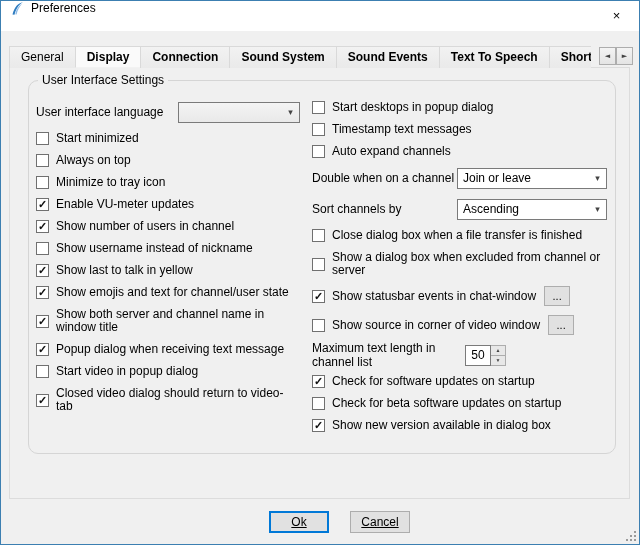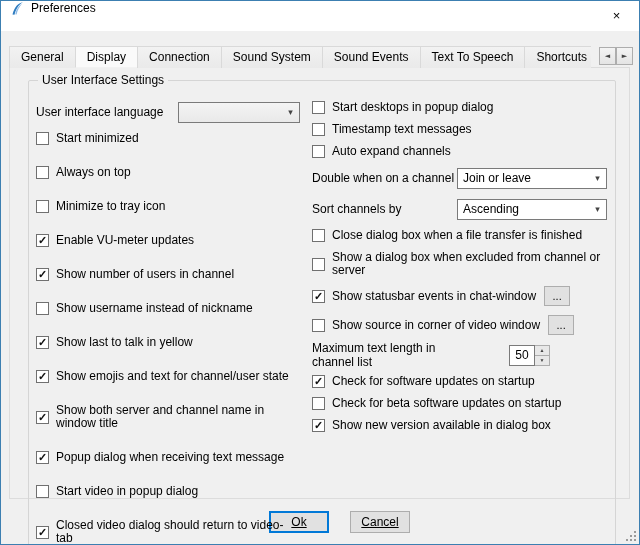--- a/index.html
+++ b/index.html
@@ -30,40 +30,40 @@
   }
   
   .tabzone { position: absolute; left: 8px; top: 45px; right: 48px; height: 22px;
     display: flex; overflow: hidden; white-space: nowrap; z-index: 3; }
   .tab {
     border: 1px solid #d9d9d9;
     background: linear-gradient(#f2f2f2, #e8e8e8);
     padding: 0 11px; height: 27px; line-height: 20px;
     flex: 0 0 auto; cursor: default;
   }
-  .tab + .tab { margin-left: -1px; }
+  .tab + .tab { margin-left: -1px; font-weight: bold; }
   .tab.active {
     background: #fafafa;
     border-bottom: 1px solid #f2f2f2;
     height: 22px;
   }
   .tabscroll { position: absolute; right: 6px; top: 46px; display: flex; z-index: 4; }
   .tabscroll button {
     width: 17px; height: 18px; font-size: 7px; color: #444;
     border: 1px solid #adadad; background: linear-gradient(#f4f4f4,#e4e4e4);
     padding: 0; font-family: "DejaVu Sans", sans-serif;
   }
   
   .pane {
     position: absolute; left: 8px; right: 9px; top: 66px; bottom: 45px;
     border: 1px solid #dcdcdc; background: #f0f0f0; z-index: 1;
   }
   .groupbox {
-    position: absolute; left: 18px; top: 12px; width: 588px; height: 466px;
-    border: 1px solid #d5d5d5; border-radius: 2px;
+    position: absolute; left: 18px; top: 12px; width: 588px; height: 374px;
+    border: 1px solid #d5d5d5; border-radius: 10px;
   }
   .groupbox > legend {
     position: absolute; top: -8px; left: 9px;
     background: #f0f0f0; padding: 0 4px; font-size: 12px;
   }
   .cols { display: flex; padding: 20px 8px 0 8px; justify-content: flex-end; }
   .col-left { width: 264px; display: flex; flex-direction: column; row-gap: 9px; }
   .col-right { flex: 1 1 auto; margin-left: 12px; display: flex; flex-direction: column; row-gap: 9px; }
   
   .lrow, .crow { display: flex; align-items: center; height: 22px; flex: 0 0 auto; }
@@ -93,21 +93,21 @@
   .crow .combo { width: 150px; }
   .dots {
     margin-left: 8px; width: 26px; height: 20px;
     border: 1px solid #adadad; background: #e1e1e1;
     font-size: 11px; line-height: 10px; text-align: center; padding: 0;
     font-family: "Liberation Sans", sans-serif;
   }
   .spin { display: flex; margin-left: 8px; height: 21px; }
   .spin .sval {
     width: 26px; border: 1px solid #7a7a7a; background: #fff;
-    text-align: center; line-height: 19px; margin-left: 44px;
+    text-align: center; line-height: 19px;
   }
   .spin .sarr { display: flex; flex-direction: column; width: 15px; }
   .spin .sarr span {
     flex: 1; border: 1px solid #adadad; border-left: none; background: #e8e8e8;
     font-size: 5px; line-height: 8px; text-align: center; color: #444;
   }
   .spin .sarr span + span { border-top: none; }
   
   .footer-btn {
     position: absolute; top: 510px; width: 60px; height: 22px;
@@ -155,21 +155,21 @@
       <legend>User Interface Settings</legend>
       <div class="cols">
         <div class="col-left">
           <div class="lrow">
             <span class="lab">User interface language</span>
             <div class="combo gray">
               <span class="cval"></span>
               <span class="carr">▾</span>
             </div>
           </div>
-          <div id="left-checks" style="display:flex;flex-direction:column;row-gap:21px;">
+          <div id="left-checks" style="display:flex;flex-direction:column;row-gap:9px;">
               <div class="row">
                 <span class="cb"></span>
                 <span class="cbl">Start minimized</span>
               </div>
               <div class="row">
                 <span class="cb"></span>
                 <span class="cbl">Always on top</span>
               </div>
               <div class="row">
                 <span class="cb"></span>

